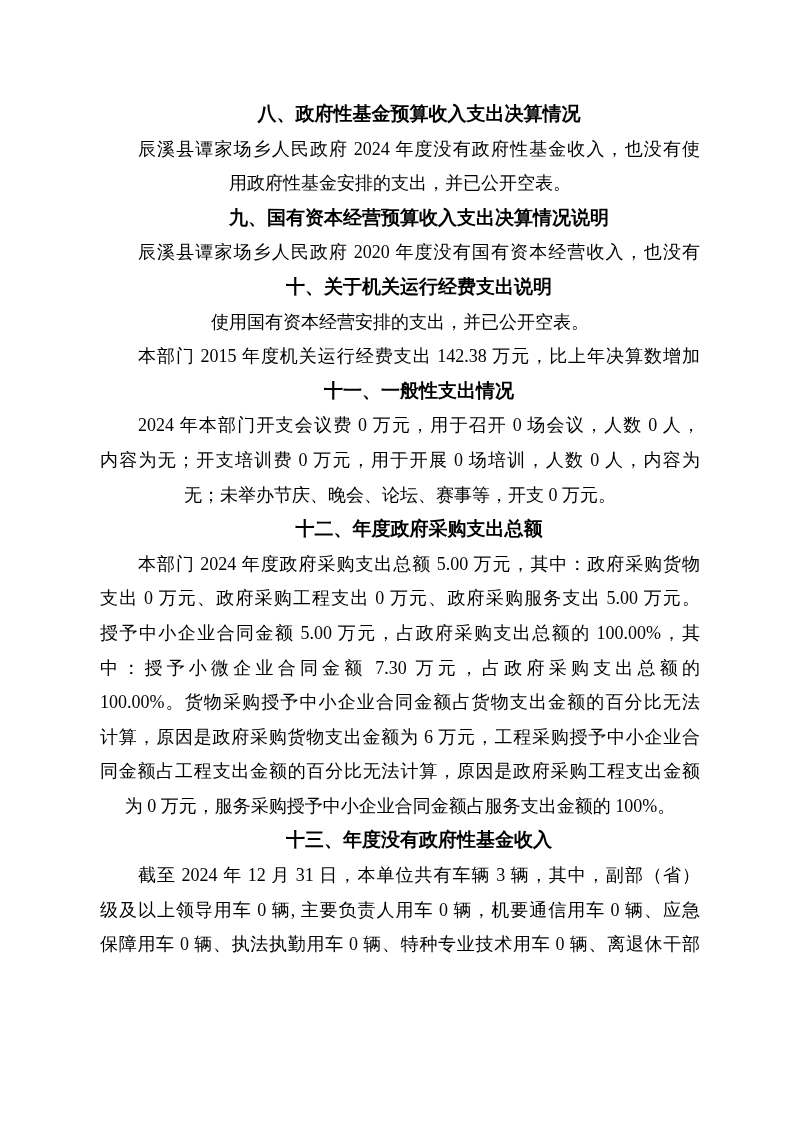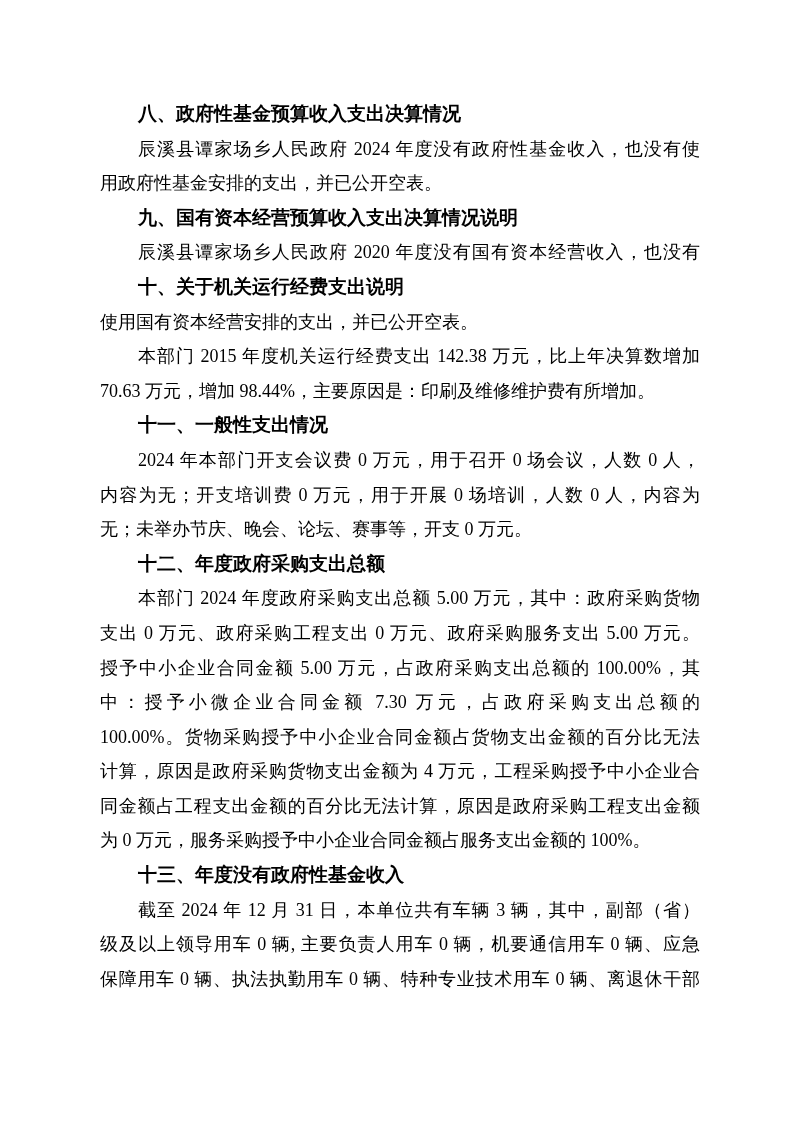--- a/index.html
+++ b/index.html
@@ -20,21 +20,21 @@
     left: 100px;
     top: 97px;
     width: 600px;
     color: #000000;
   }
   .line {
     font-size: 18px;
     line-height: 34.6px;
     height: 34.6px;
     overflow: hidden;
-    text-align: left;
+    text-align: center;
     font-family: "Liberation Serif", "DejaVu Serif", serif;
   }
   .line.heading {
     font-family: "Liberation Sans", "DejaVu Sans", sans-serif;
     font-weight: 700;
     font-size: 19px;
     text-indent: 38px;
   }
   .line.first {
     text-indent: 38px;
@@ -51,32 +51,31 @@
 <div class="page">
   <div class="content">
       <div class="line heading">八、政府性基金预算收入支出决算情况</div>
       <div class="line body j first">辰溪县谭家场乡人民政府 2024 年度没有政府性基金收入，也没有使</div>
       <div class="line body">用政府性基金安排的支出，并已公开空表。</div>
       <div class="line heading">九、国有资本经营预算收入支出决算情况说明</div>
       <div class="line body j first">辰溪县谭家场乡人民政府 2020 年度没有国有资本经营收入，也没有</div>
       <div class="line heading">十、关于机关运行经费支出说明</div>
       <div class="line body">使用国有资本经营安排的支出，并已公开空表。</div>
       <div class="line body j first">本部门 2015 年度机关运行经费支出 142.38 万元，比上年决算数增加</div>
-      <div class="line body">70.63 万元，增加 98.44%，主要原因是：印刷及维修维护费有所增加。</div>
       <div class="line heading">十一、一般性支出情况</div>
       <div class="line body j first">2024 年本部门开支会议费 0 万元，用于召开 0 场会议，人数 0 人，</div>
       <div class="line body j">内容为无；开支培训费 0 万元，用于开展 0 场培训，人数 0 人，内容为</div>
       <div class="line body">无；未举办节庆、晚会、论坛、赛事等，开支 0 万元。</div>
       <div class="line heading">十二、年度政府采购支出总额</div>
       <div class="line body j first">本部门 2024 年度政府采购支出总额 5.00 万元，其中：政府采购货物</div>
       <div class="line body j">支出 0 万元、政府采购工程支出 0 万元、政府采购服务支出 5.00 万元。</div>
       <div class="line body j">授予中小企业合同金额 5.00 万元，占政府采购支出总额的 100.00%，其</div>
       <div class="line body j">中：授予小微企业合同金额 7.30 万元，占政府采购支出总额的</div>
       <div class="line body j">100.00%。货物采购授予中小企业合同金额占货物支出金额的百分比无法</div>
-      <div class="line body j">计算，原因是政府采购货物支出金额为 4 万元，工程采购授予中小企业合</div>
+      <div class="line body j">计算，原因是政府采购货物支出金额为 6 万元，工程采购授予中小企业合</div>
       <div class="line body j">同金额占工程支出金额的百分比无法计算，原因是政府采购工程支出金额</div>
       <div class="line body">为 0 万元，服务采购授予中小企业合同金额占服务支出金额的 100%。</div>
       <div class="line heading">十三、年度没有政府性基金收入</div>
       <div class="line body j first">截至 2024 年 12 月 31 日，本单位共有车辆 3 辆，其中，副部（省）</div>
       <div class="line body j">级及以上领导用车 0 辆, 主要负责人用车 0 辆，机要通信用车 0 辆、应急</div>
       <div class="line body j">保障用车 0 辆、执法执勤用车 0 辆、特种专业技术用车 0 辆、离退休干部</div>
     </div>
 </div>
 
 </body></html>

